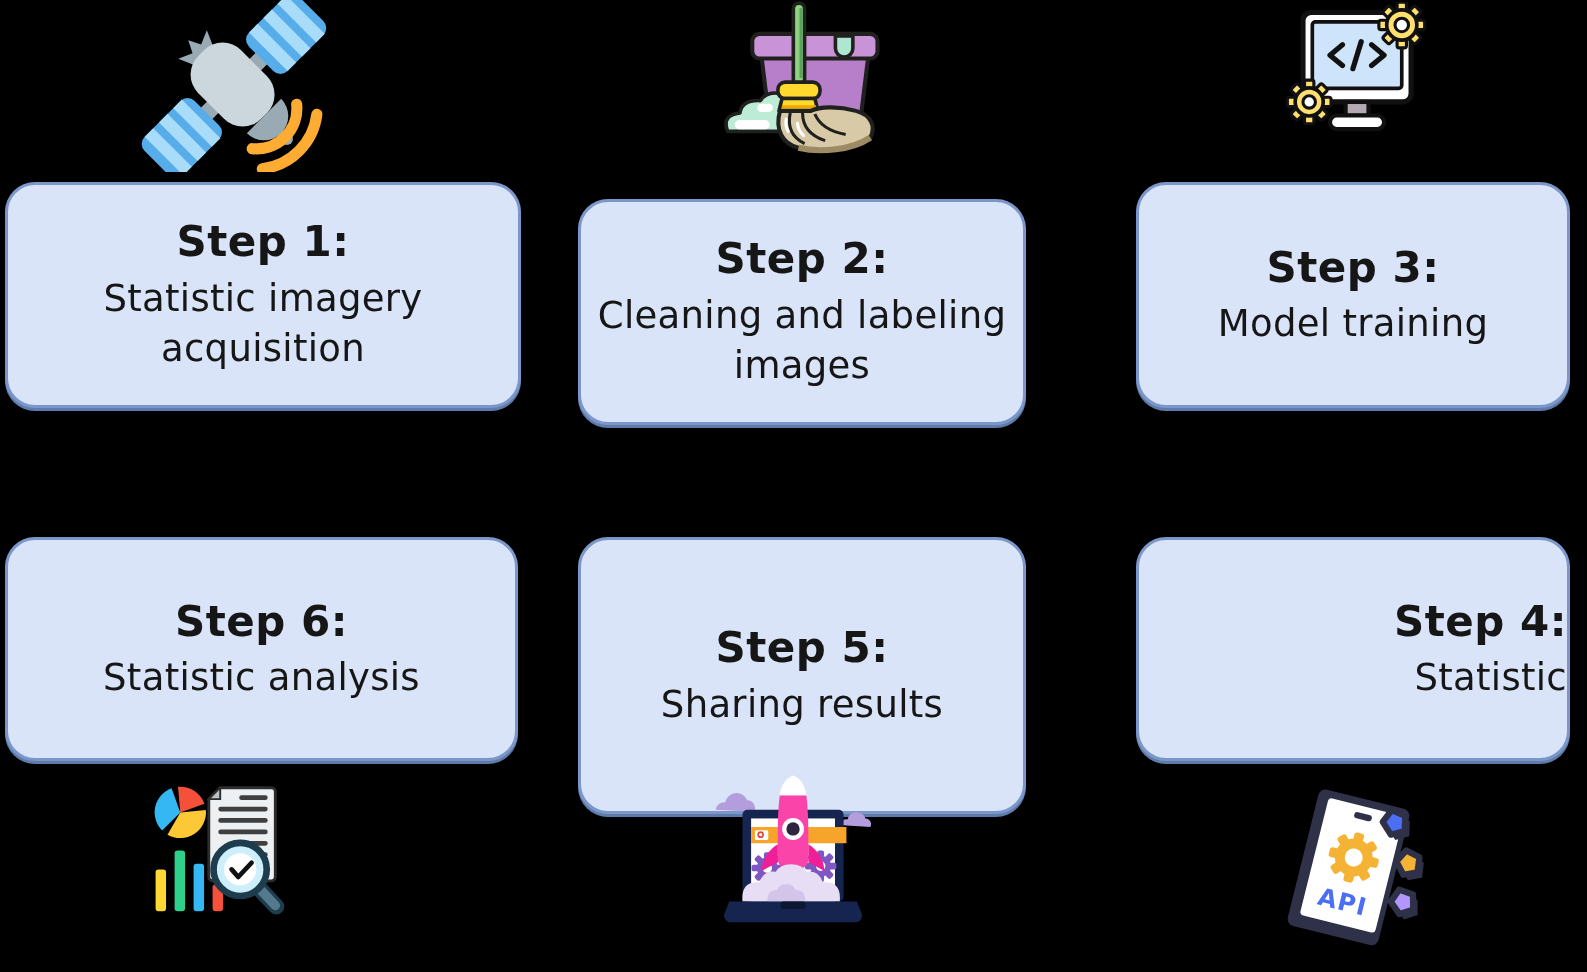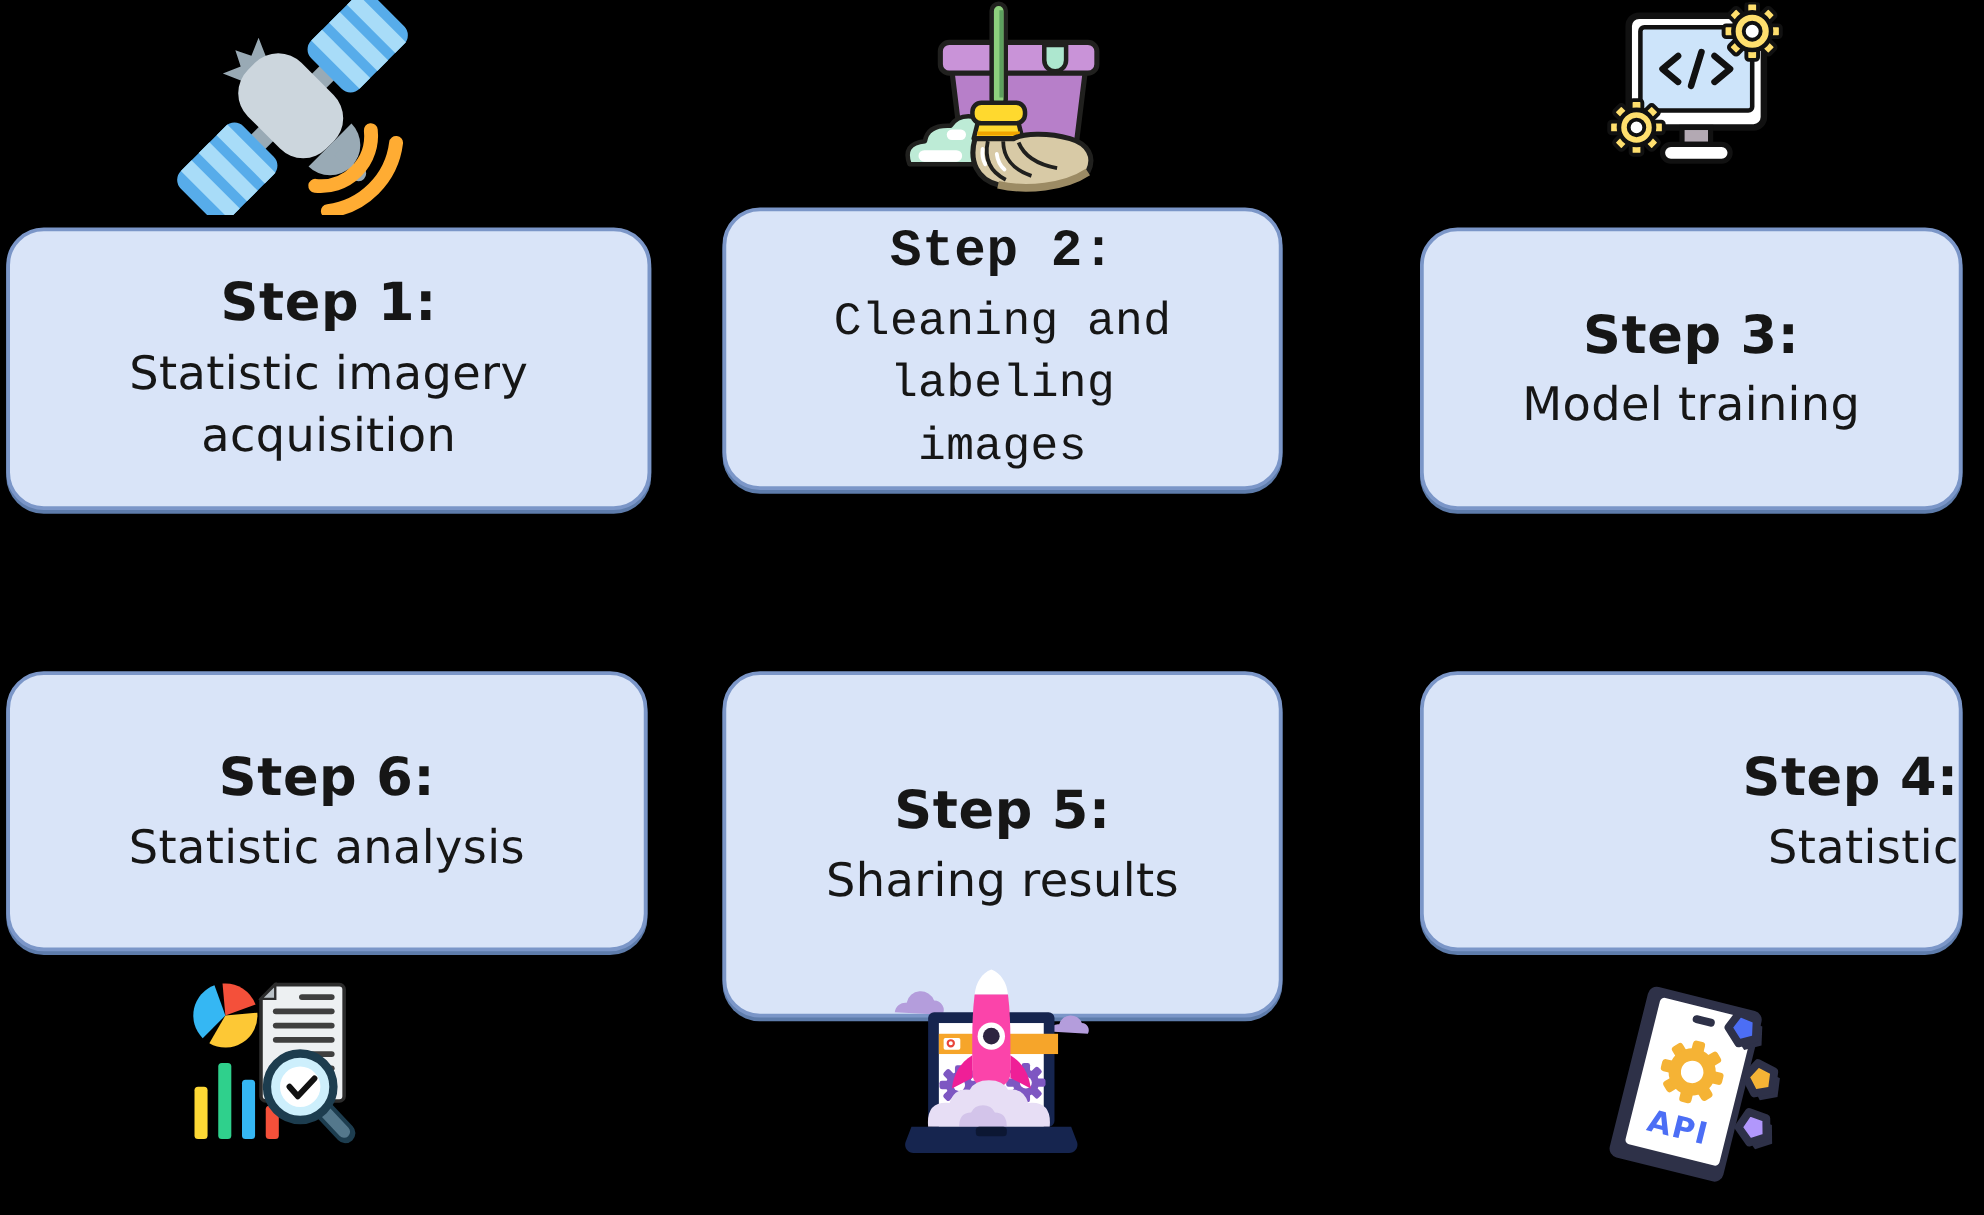--- a/index.html
+++ b/index.html
@@ -5,21 +5,21 @@
   html,body{margin:0;padding:0;background:#000;}
   #canvas{position:relative;width:1587px;height:972px;background:var(--background,#000);overflow:hidden;
           font-family:"DejaVu Sans","Liberation Sans",sans-serif;}
   .box{position:absolute;background:var(--box_fill,#d9e4f8);border:3px solid var(--box_border,#7b96c8);
        border-radius:30px;box-shadow:0 3px 0 var(--box_shadow,#5e7cab);
        display:flex;flex-direction:column;justify-content:center;align-items:center;text-align:center;
        color:var(--text,#161616);box-sizing:border-box;}
   .step-title{font-size:42px;font-weight:bold;letter-spacing:.5px;line-height:1.3;}
   .step-subtitle{font-size:37px;font-weight:400;letter-spacing:.3px;line-height:1.36;white-space:pre-line;margin-top:4px;}
   #box1{left:5px;top:182px;width:516px;height:226px;}
-  #box2{left:578px;top:166px;width:448px;height:226px;font-family:Liberation Mono, monospace;}
+  #box2{left:578px;top:199px;width:448px;height:226px;}
   #box3{left:1136px;top:182px;width:434px;height:226px;align-items:center;}
   #box6{left:5px;top:537px;width:513px;height:224px;}
   #box5{left:578px;top:537px;width:448px;height:277px;}
   #box4{left:1136px;top:537px;width:434px;height:224px;align-items:flex-end;}
   .icon{position:absolute;}
   #icon-satellite{left:138px;top:0px;width:192px;height:172px;}
   #icon-mop{left:710px;top:0px;width:180px;height:154px;}
   #icon-monitor{left:1278px;top:2px;width:156px;height:151px;}
   #icon-stats{left:148px;top:782px;width:152px;height:133px;}
   #icon-laptop{left:708px;top:766px;width:172px;height:164px;}

